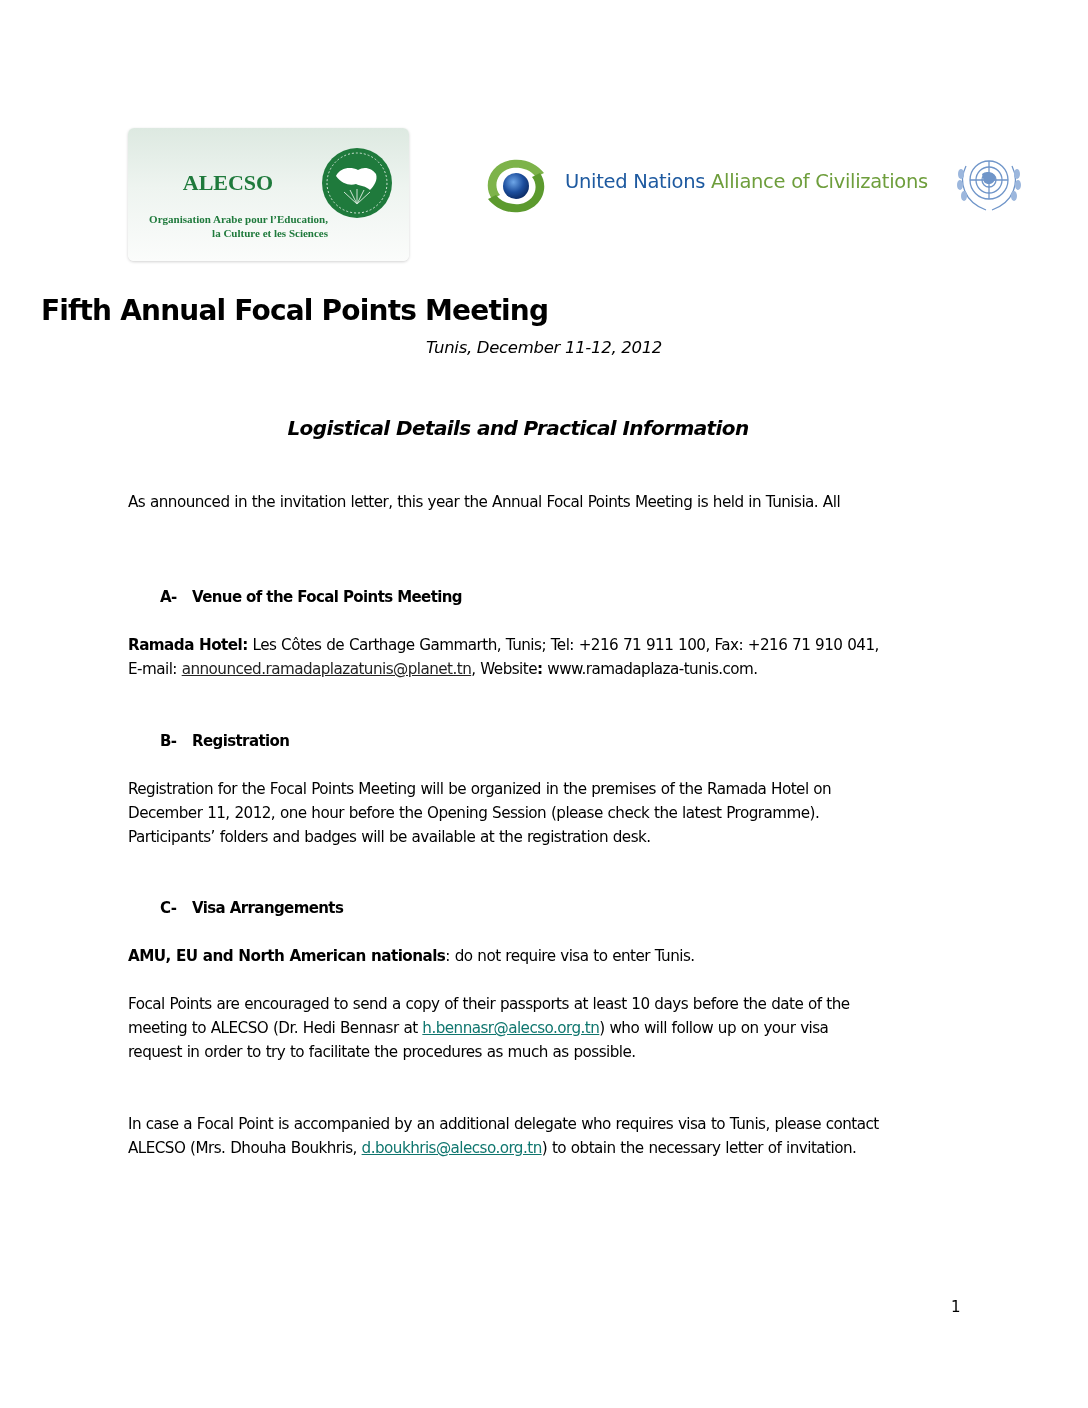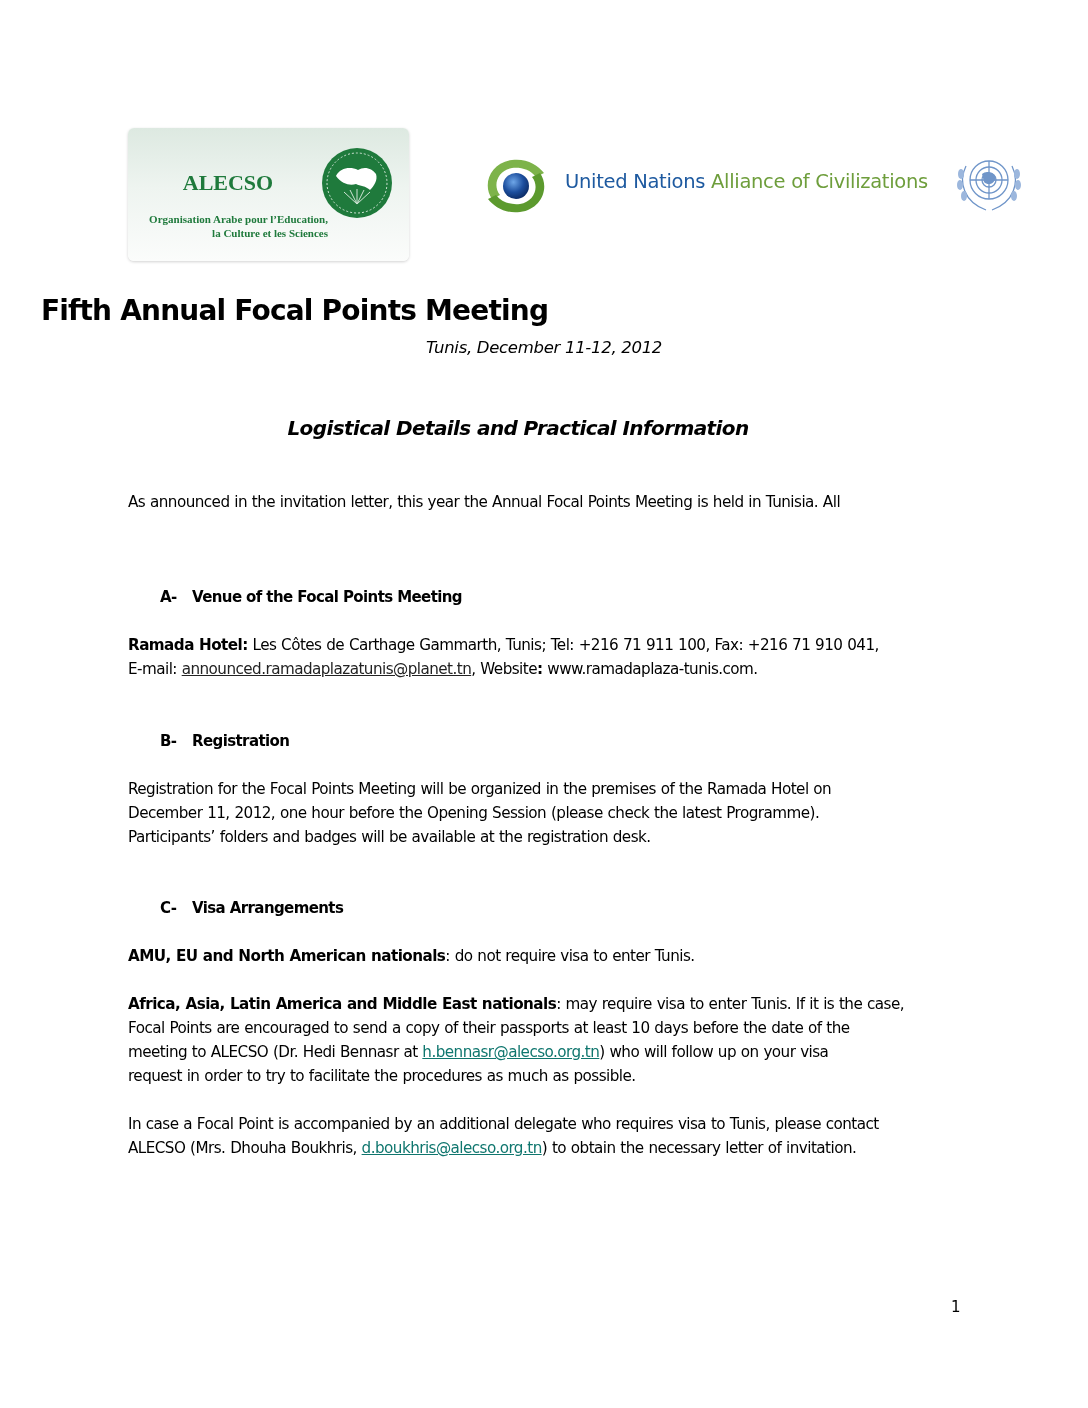--- a/index.html
+++ b/index.html
@@ -155,21 +155,20 @@
   <div class="nowrap-line">Participants’ folders and badges will be available at the registration desk.</div>
 </div>
 
 <div class="abs sec-head" style="top:899px;">
   <span class="letter">C-</span><span class="title">Visa Arrangements</span>
 </div>
 <div class="abs para body-text" style="top:944px;">
   <div class="nowrap-line"><b>AMU, EU and North American nationals</b><span>: do not require visa to enter Tunis.</span></div>
 </div>
 <div class="abs para body-text" style="top:992px;">
-  <div class="justify"><b>Africa, Asia, Latin America and Middle East nationals</b><span>: may require visa to enter Tunis. If it is the case,</span></div>
   <div class="justify">Focal Points are encouraged to send a copy of their passports at least 10 days before the date of the</div>
   <div class="justify"><span>meeting to ALECSO (Dr. Hedi Bennasr at </span><a class="link">h.bennasr@alecso.org.tn</a><span>) who will follow up on your visa</span></div>
   <div>request in order to try to facilitate the procedures as much as possible.</div>
 </div>
 <div class="abs para body-text" style="top:1112px;">
   <div class="justify">In case a Focal Point is accompanied by an additional delegate who requires visa to Tunis, please contact</div>
   <div class="nowrap-line"><span>ALECSO (Mrs. Dhouha Boukhris, </span><a class="link">d.boukhris@alecso.org.tn</a><span>) to obtain the necessary letter of invitation.</span></div>
 </div>
 
 <div class="abs" id="page-number">1</div>

